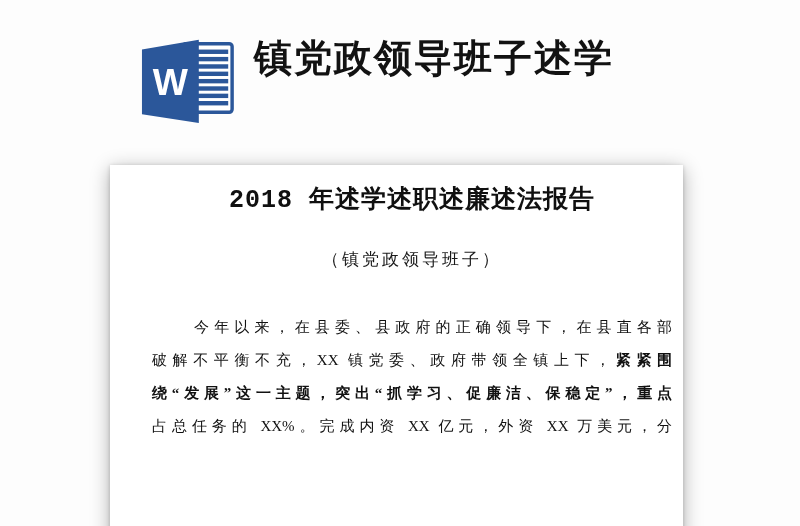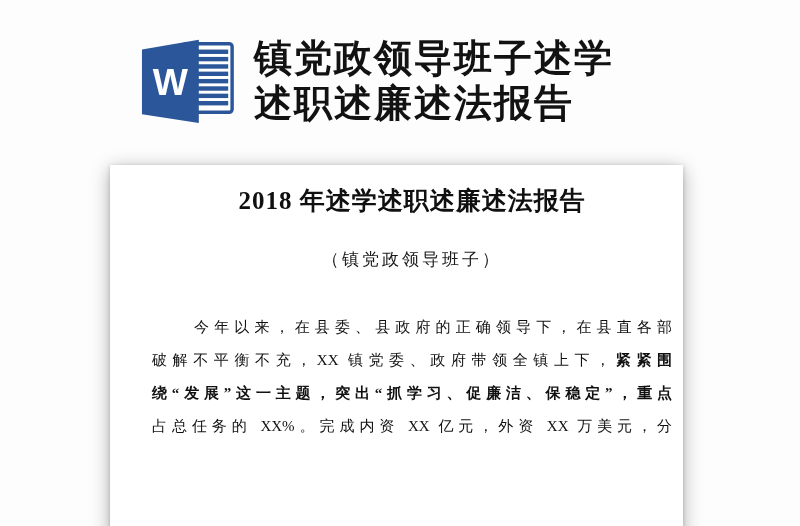--- a/index.html
+++ b/index.html
@@ -36,21 +36,21 @@
   }
   .page{
     width:573px;
     margin:39px 0 0 110px;
     min-height:420px;
     background:#ffffff;
     box-shadow:0 4px 18px rgba(0,0,0,0.32), 0 1px 4px rgba(0,0,0,0.18);
     padding:21px 11px 60px 42px;
   }
   .doc-title{
-    font-family:Liberation Serif, serif;
+    font-family:Liberation Mono, monospace;
     font-weight:700;
     font-size:25px;
     line-height:30px;
     letter-spacing:1px;
     text-align:center;
     color:#101010;
   }
   .doc-subtitle{
     margin-top:32px;
     font-size:17px;
@@ -95,21 +95,20 @@
           <rect x="52" y="67" width="40" height="4.5"></rect>
           <rect x="52" y="74.5" width="40" height="4.5"></rect>
         </g>
 
         <polygon class="wfill" points="4,22 62,12 62,97 4,88" fill="#2b579a"></polygon>
         <text class="w-letter" x="33" y="68" font-size="38" text-anchor="middle" fill="#ffffff">W</text>
       </svg>
     </span>
     <h1 class="header-title">
       <div>镇党政领导班子述学</div>
-      <div>述职述廉述法报告</div>
     </h1>
   </header>
 
   <main class="page">
     <h2 class="doc-title">2018 年述学述职述廉述法报告</h2>
     <div class="doc-subtitle">（镇党政领导班子）</div>
     <div class="doc-body" id="doc-body">
         <div class="body-line indent"><span>今年以来，在县委、县政府的正确领导下，在县直各部</span></div>
         <div class="body-line"><span>破解不平衡不充，XX 镇党委、政府带领全镇上下，</span><span class="bold">紧紧围</span></div>
         <div class="body-line"><span class="bold">绕“发展”这一主题，突出“抓学习、促廉洁、保稳定”，重点</span></div>

